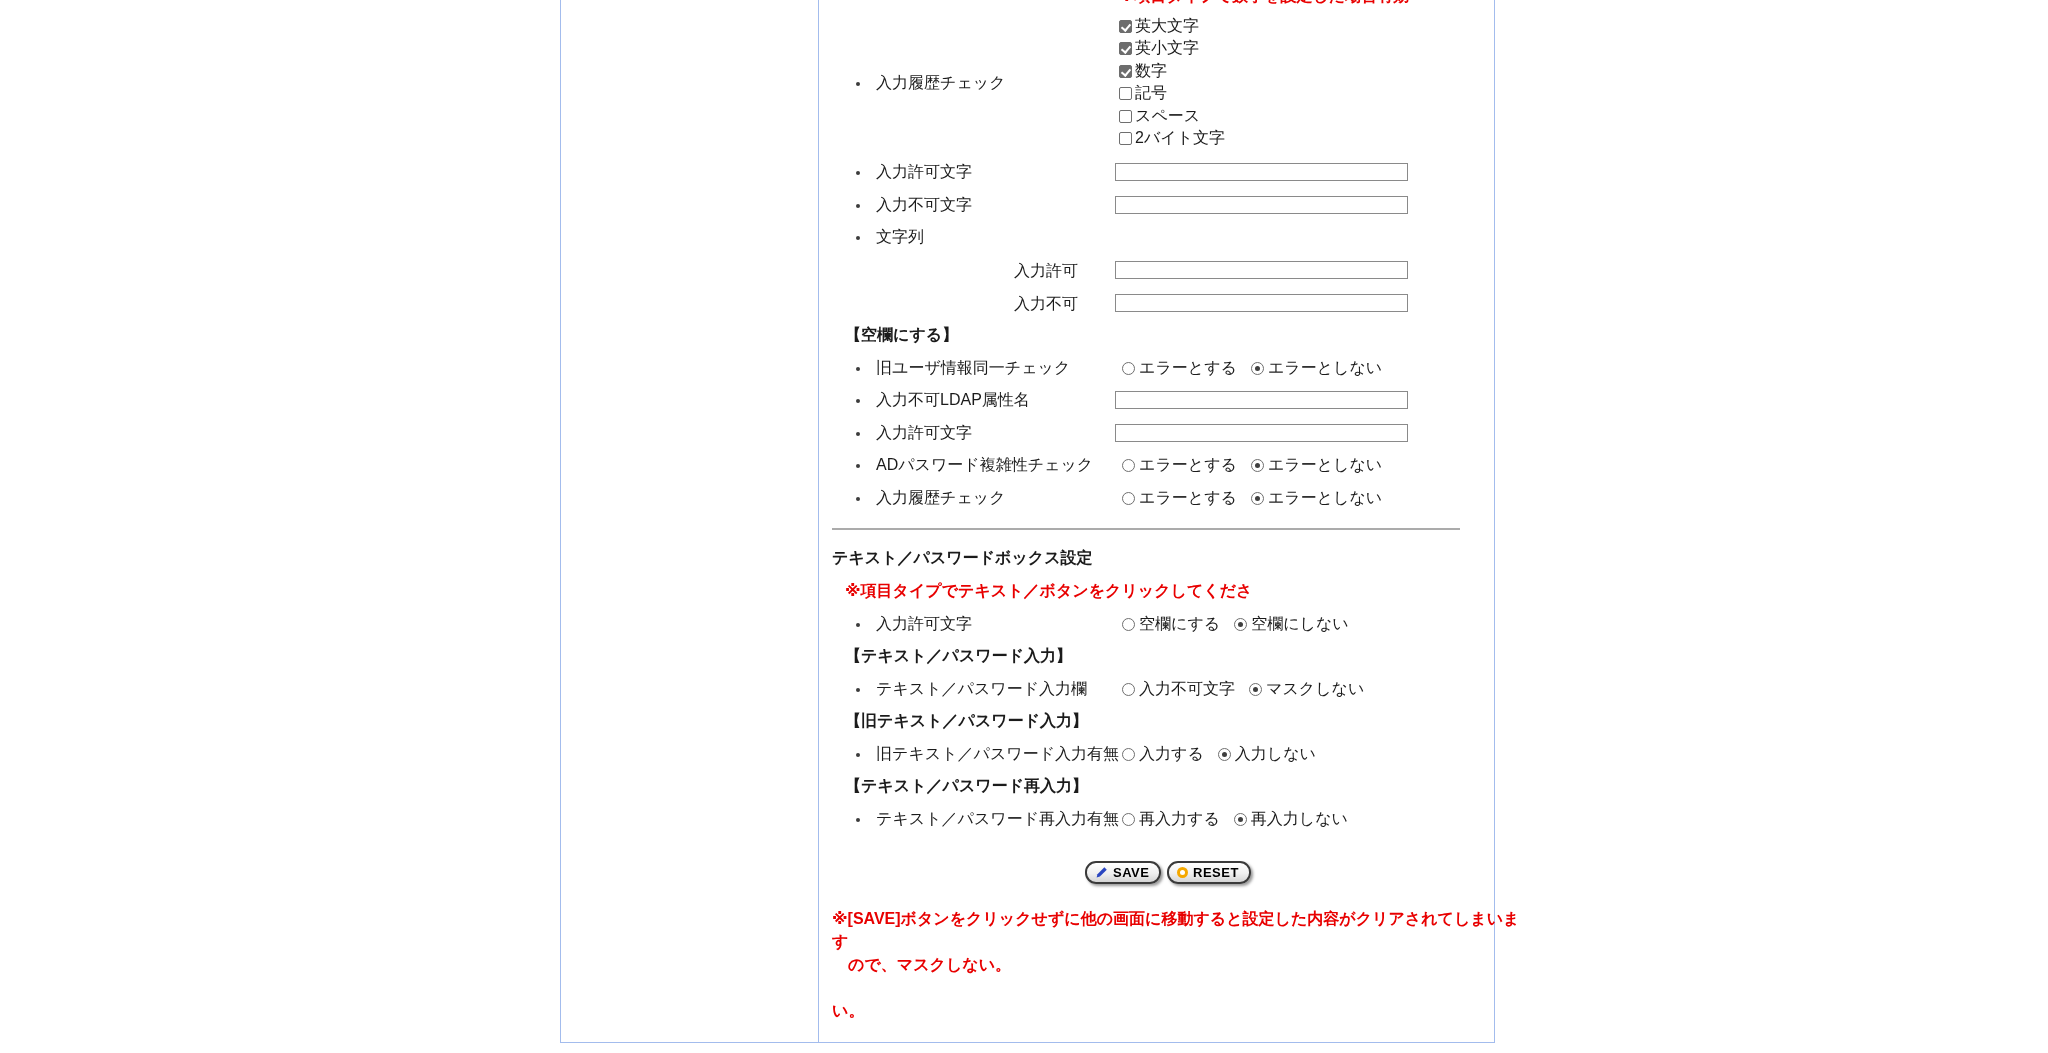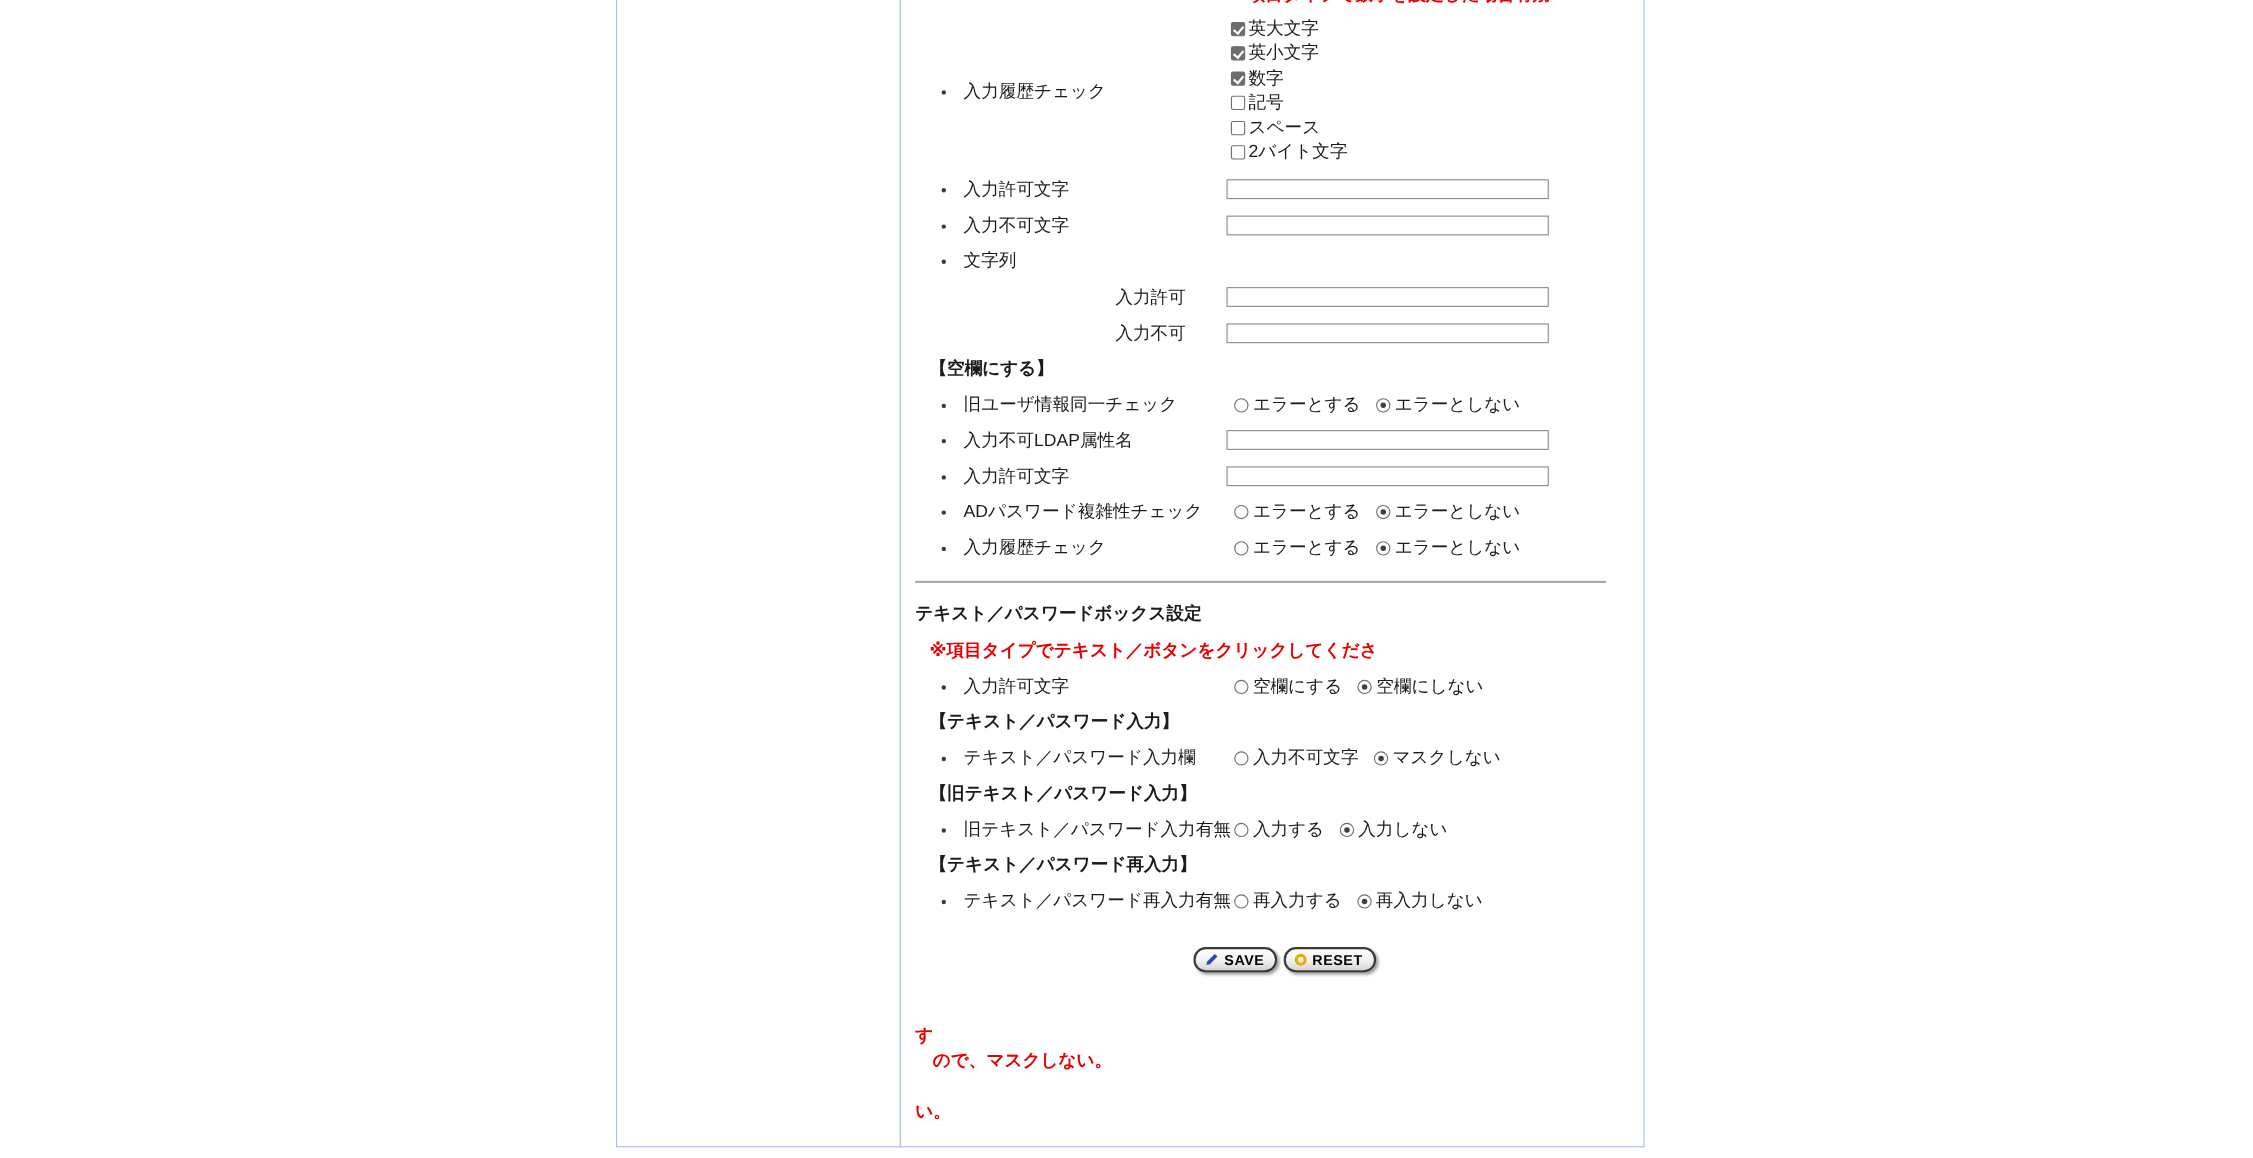--- a/index.html
+++ b/index.html
@@ -211,16 +211,17 @@
     <svg width="13" height="13" viewBox="0 0 16 16">
       <path d="M11.5 1.5 l3 3 L6 13 l-4 1 1 -4 z" fill="#2a46c0"></path>
     </svg>
     <span>SAVE</span>
   </button>
   <button class="btn" style="left:1167px;top:861px">
     <span class="ring"></span>
     <span>RESET</span>
   </button>
 
+  <div class="warn-line" style="top:908px">※[SAVE]ボタンをクリックせずに他の画面に移動すると設定した内容がクリアされてしまいま</div>
   <div class="warn-line" style="top:931px">す</div>
   <div class="warn-line" style="top:954px">　ので、マスクしない。</div>
   <div class="warn-line" style="top:1000px">い。</div>
 </div>
 
 </body></html>

